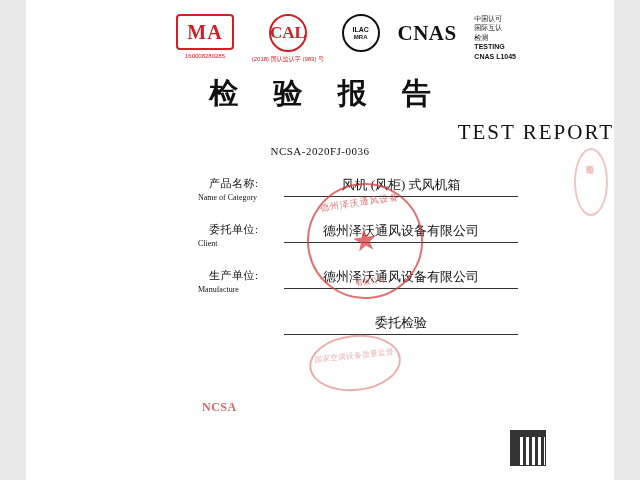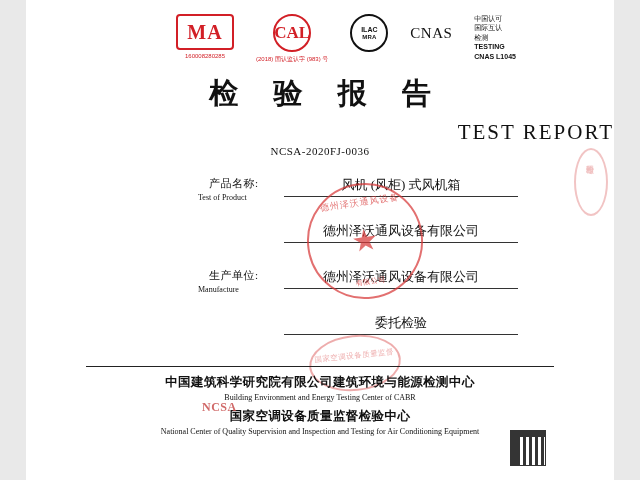--- a/index.html
+++ b/index.html
@@ -111,22 +111,22 @@
     font-weight: bold;
     font-family: "Liberation Sans", sans-serif;
     margin: 0 auto;
     line-height: 1.05;
     box-sizing: border-box;
   }
   .ilac-logo .lower { font-size: 6px; letter-spacing: .2px; }
 
   .cnas-logo {
     font-family: "Liberation Serif", serif;
-    font-size: 15px;
-    font-weight: normal;
+    font-size: 21px;
+    font-weight: bold;
     letter-spacing: .5px;
     color: #111;
     line-height: 38px;
   }
 
   .cnas-text {
     font-family: "Liberation Sans", sans-serif;
     font-size: 7px;
     line-height: 1.35;
     color: #111;
@@ -409,26 +409,30 @@
 
     <div class="title-cn">检 验 报 告</div>
     <div class="title-en">TEST REPORT</div>
     <div class="report-no">NCSA-2020FJ-0036</div>
 
     <div class="fields">
 
       <div class="field-row">
         <div class="field-label">
           <span class="cn">产品名称:</span>
-          <span class="en">Test of Product</span>
+          <span class="en">Name of Category</span>
         </div>
         <div class="field-value">风机 (风柜) 式风机箱</div>
       </div>
 
       <div class="field-row">
+        <div class="field-label">
+          <span class="cn">委托单位:</span>
+          <span class="en">Client</span>
+        </div>
         <div class="field-value">德州泽沃通风设备有限公司</div>
       </div>
 
       <div class="field-row">
         <div class="field-label">
           <span class="cn">生产单位:</span>
           <span class="en">Manufacture</span>
         </div>
         <div class="field-value">德州泽沃通风设备有限公司</div>
       </div>
@@ -446,25 +450,19 @@
     </div>
 
     <div class="stamp-small">
       <div class="inner">国家空调设备质量监督</div>
     </div>
 
     <div class="stamp-edge-right">
       <div class="t">检验专用</div>
     </div>
 
-    <div class="footer">
-      <div class="footer-cn1">中国建筑科学研究院有限公司建筑环境与能源检测中心</div>
-      <div class="footer-en1">Building Environment and Energy Testing Center of CABR</div>
-      <div class="footer-cn2">国家空调设备质量监督检验中心</div>
-      <div class="footer-en2">National Center of Quality Supervision and Inspection and Testing for Air Conditioning Equipment</div>
-    </div>
 
     <div class="ncsa-mark">NCSA</div>
 
     <div class="qr"></div>
 
   </div>
 </div>
 
 </body></html>

